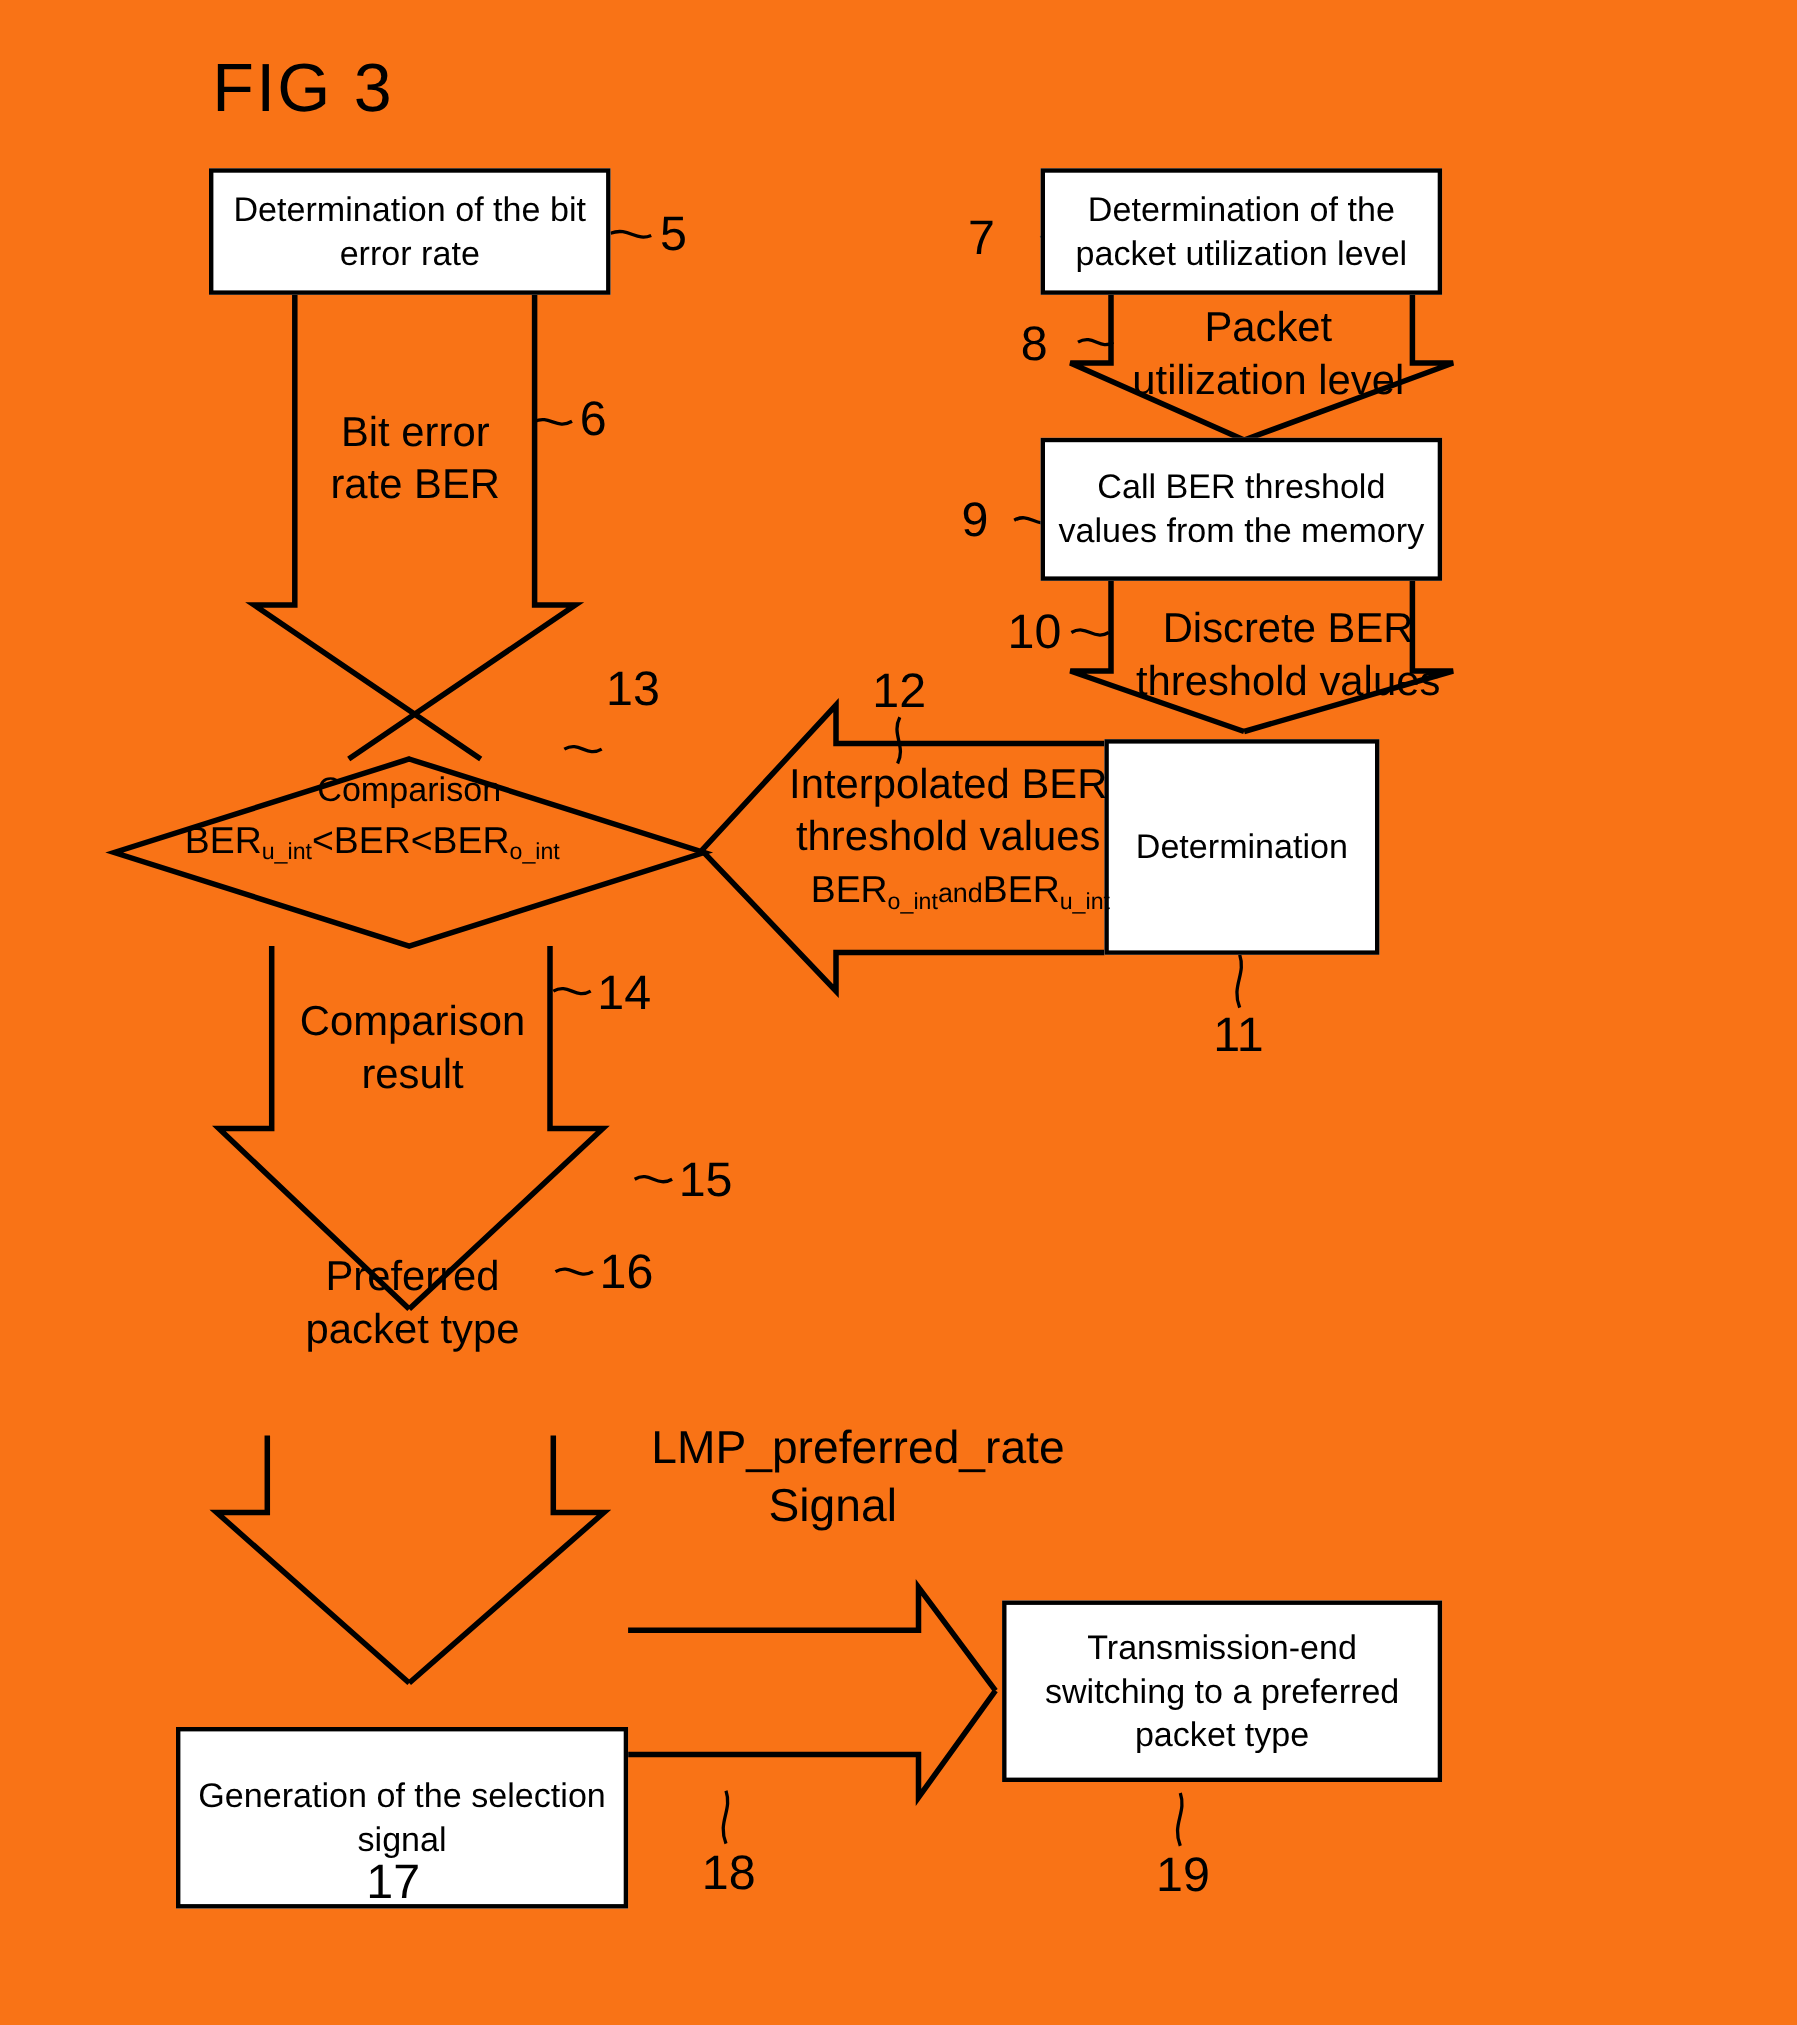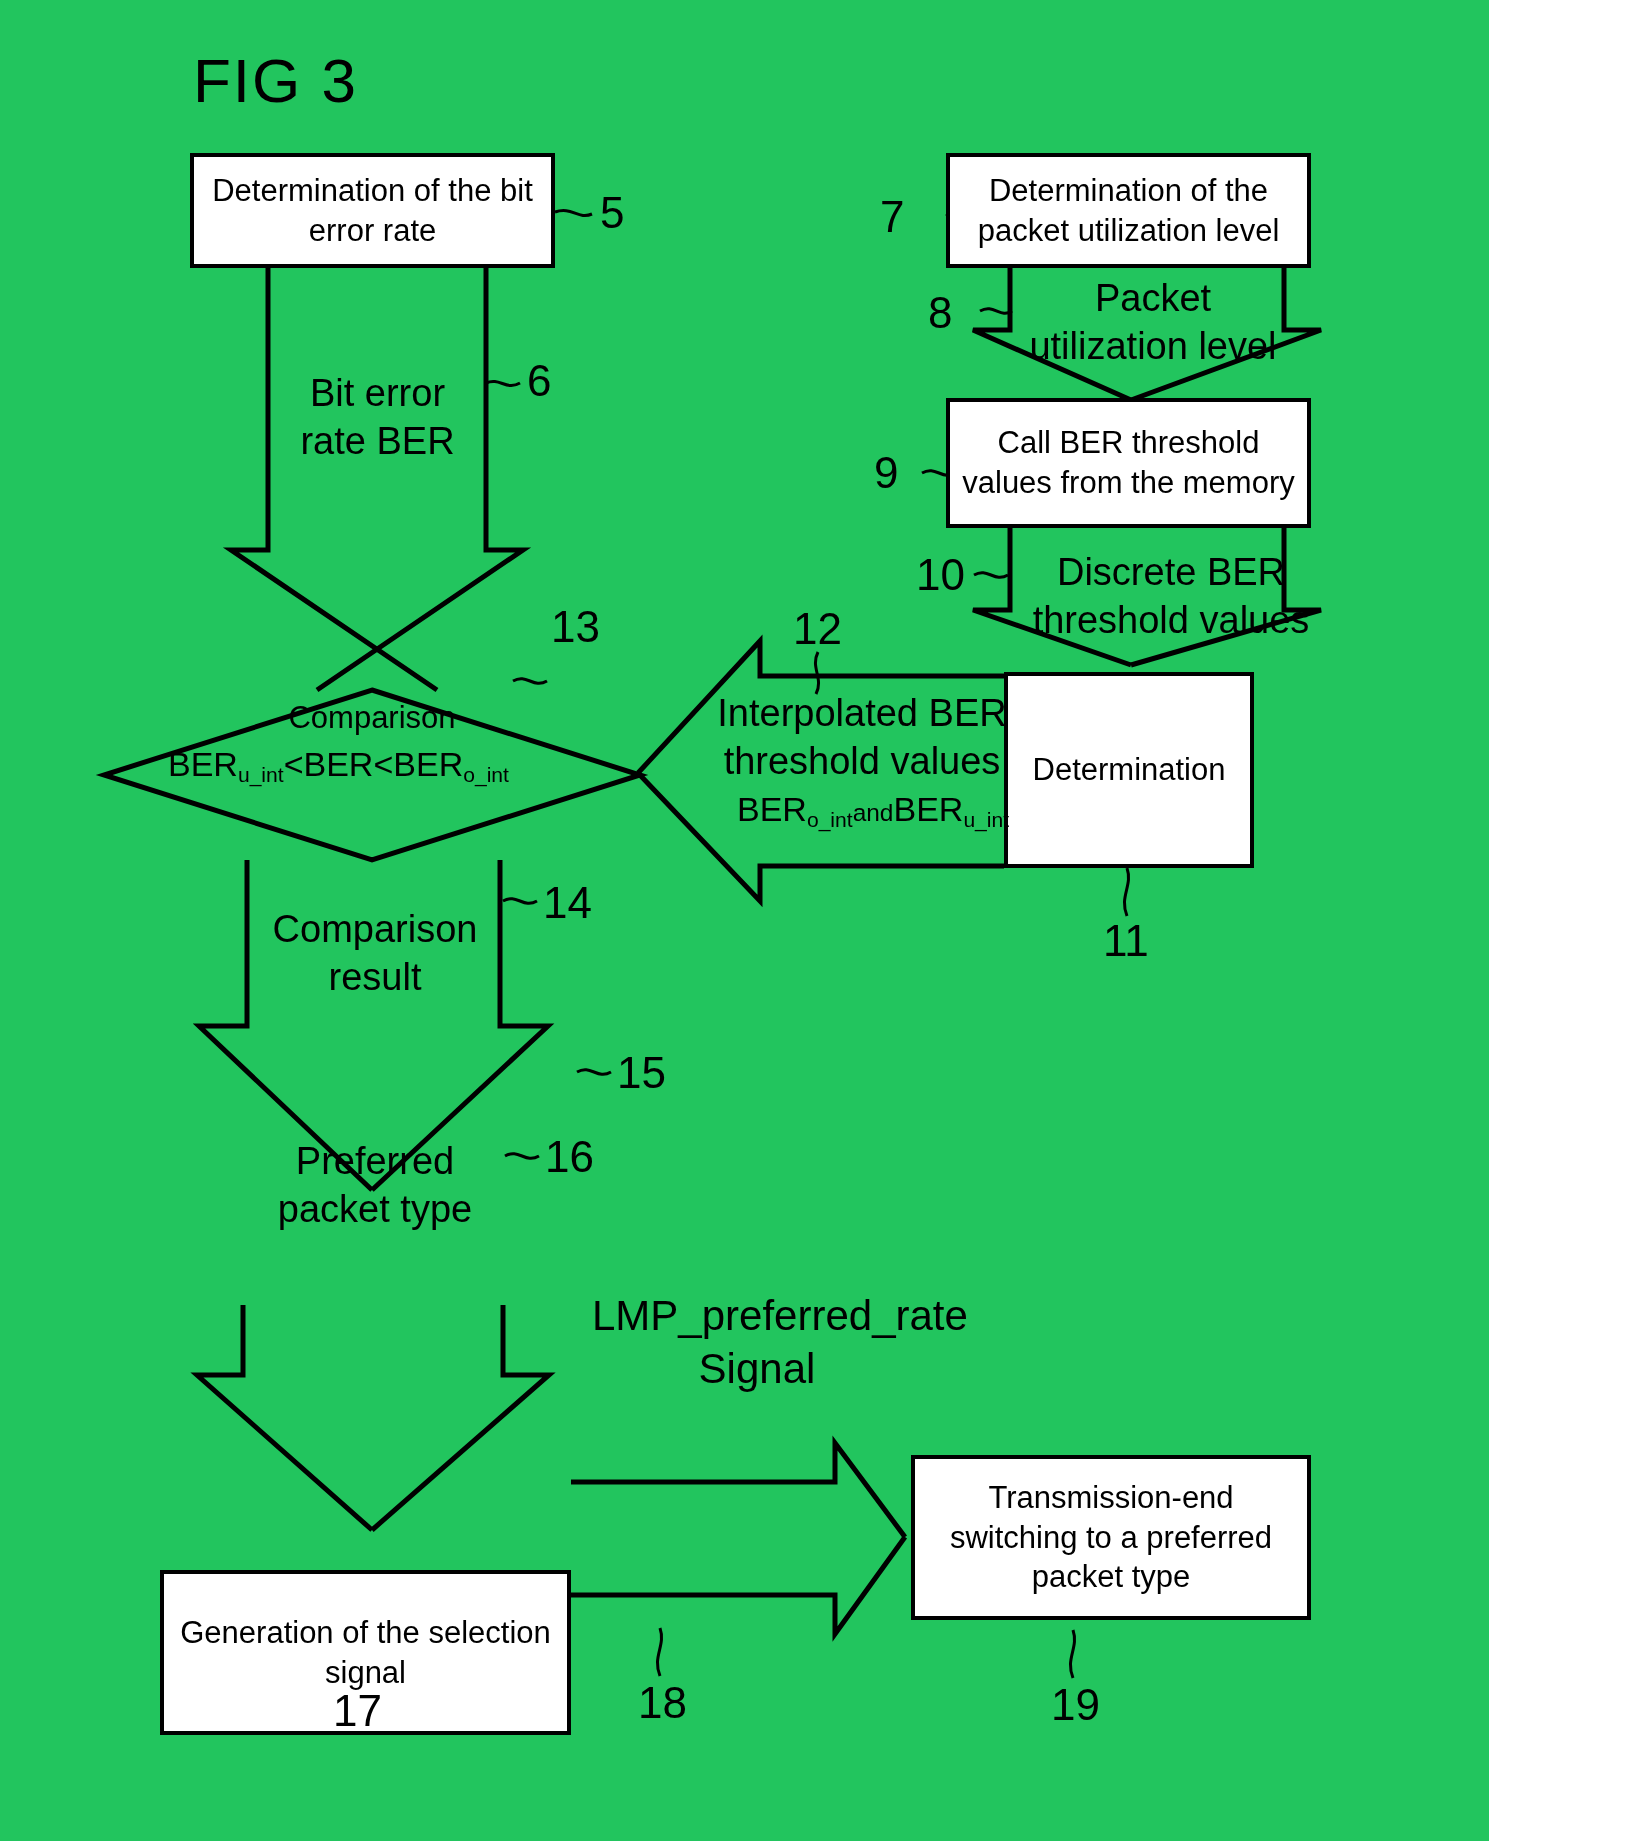--- a/index.html
+++ b/index.html
@@ -6,23 +6,23 @@
     margin: 0;
     padding: 0;
     background: #ffffff;
   }
   body {
     font-family: "Liberation Sans", sans-serif;
     color: #000000;
   }
   #page {
     position: relative;
-    width: 1489px;
+    width: 1634px;
     height: 1841px;
-    background: #22c55e;
+    background: #f97316;
     overflow: hidden;
   }
   #page svg {
     position: absolute;
     left: 0;
     top: 0;
     width: 1634px;
     height: 1841px;
   }
   .fig-title {

